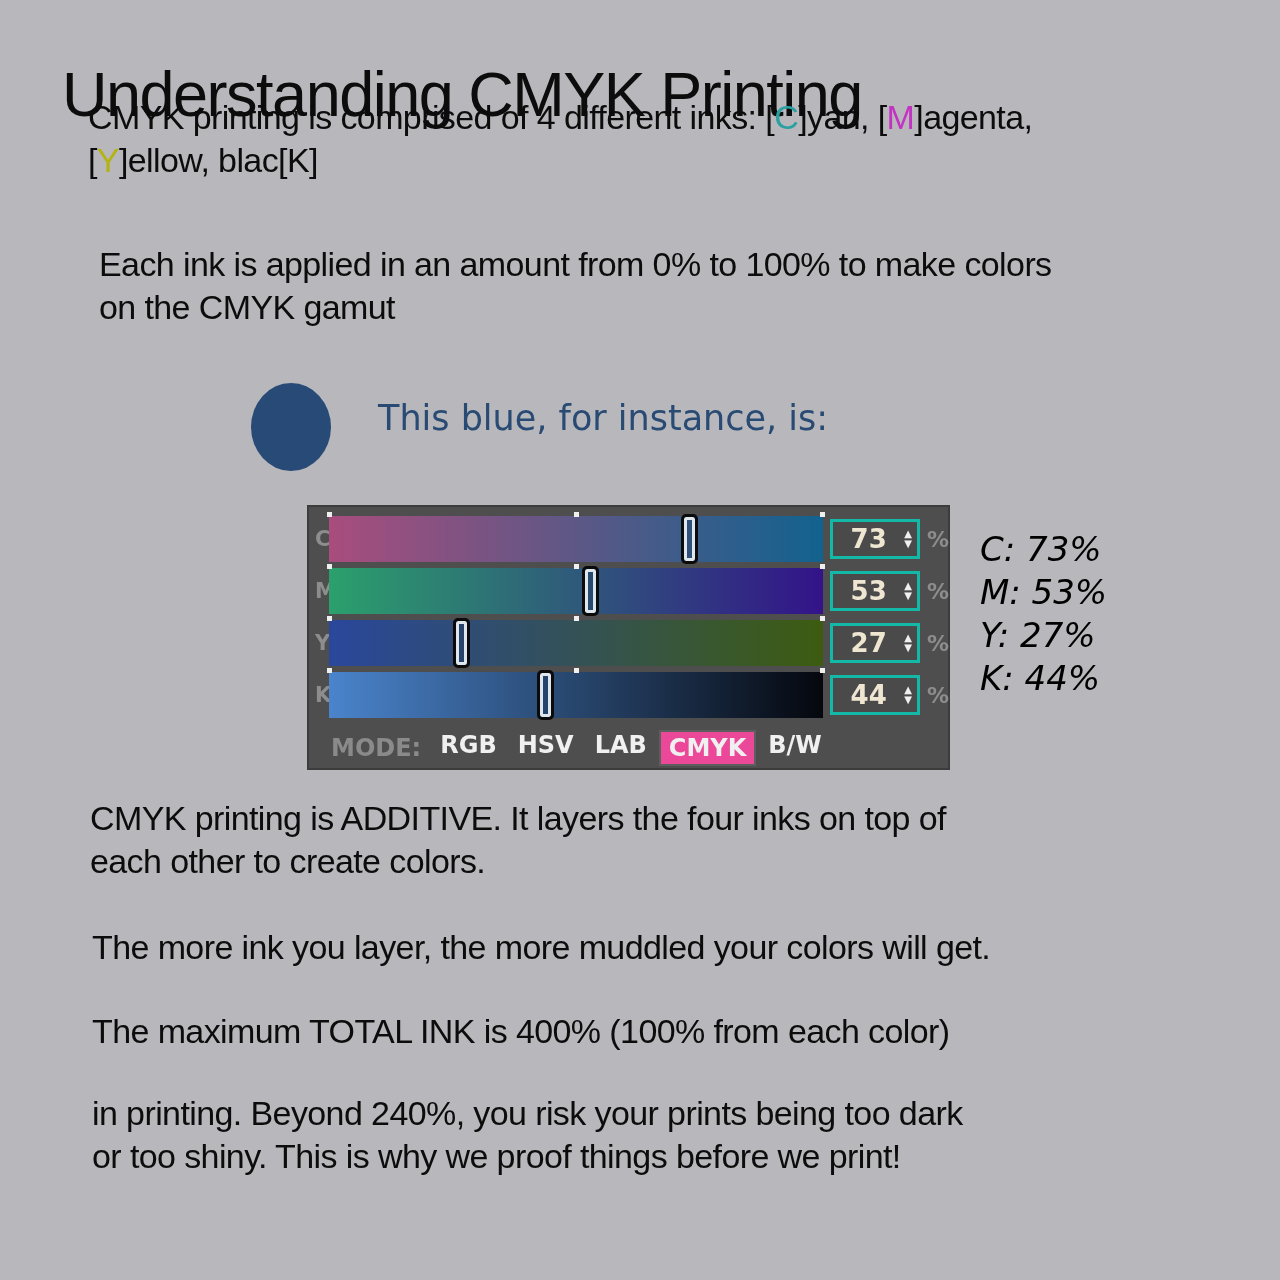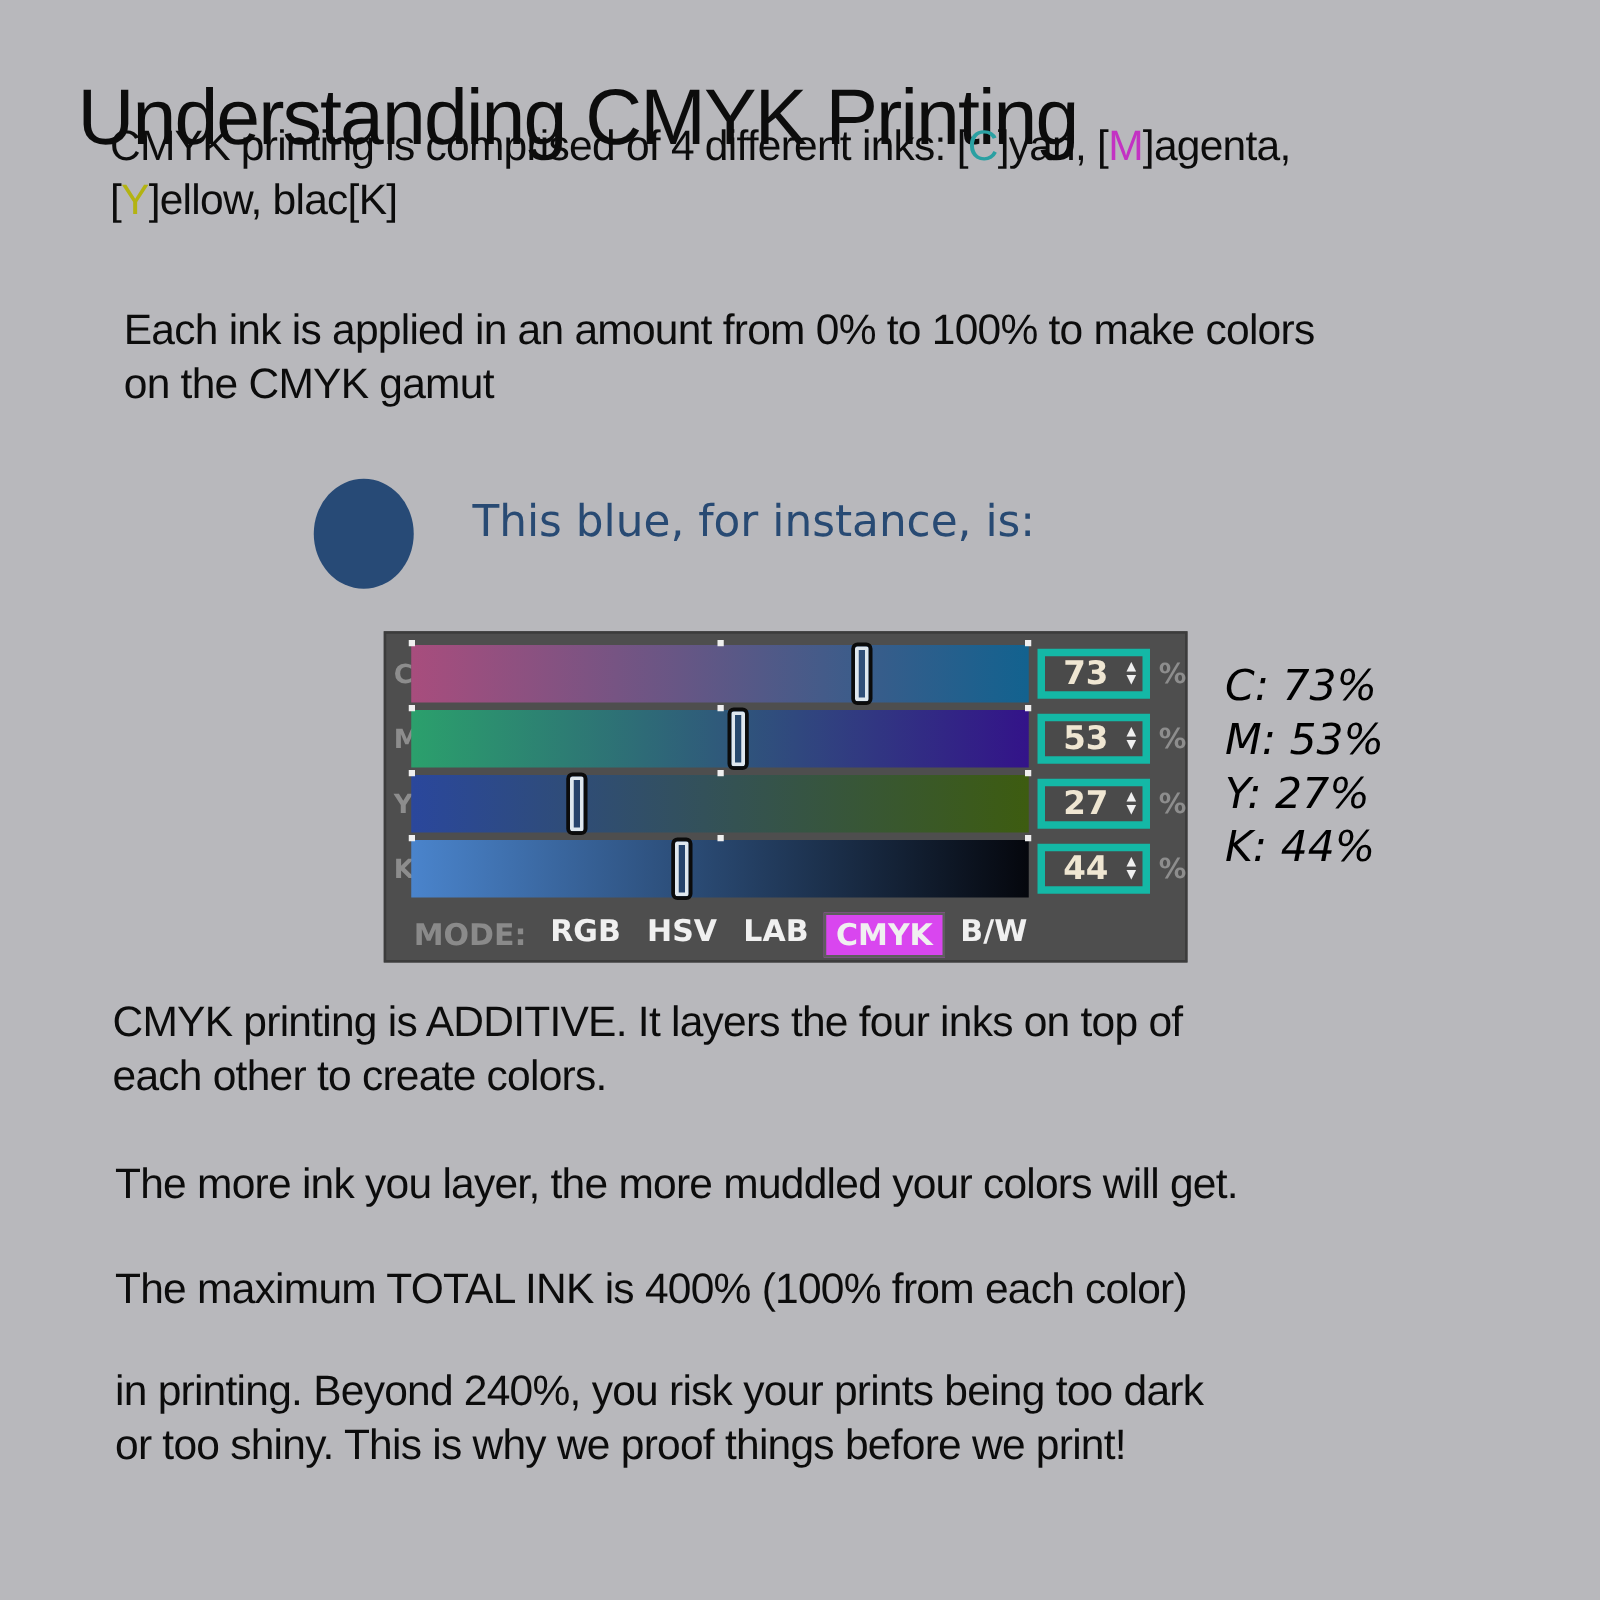--- a/index.html
+++ b/index.html
@@ -39,31 +39,31 @@
   .track-c{background:linear-gradient(to right,#a84d7d,#12628f);}
   .track-m{background:linear-gradient(to right,#2ba06c,#331389);}
   .track-y{background:linear-gradient(to right,#2a479c,#3d5c10);}
   .track-k{background:linear-gradient(to right,#4a84cc,#05070d);}
   .tick{position:absolute;top:-4px;width:5px;height:5px;background:#efefef;}
   .t0{left:-2px;}.t50{left:calc(50% - 2px);}.t100{right:-2px;}
   .handle{position:absolute;top:-2px;width:17px;height:50px;box-sizing:border-box;
           border:3px solid #0b0b0b;border-radius:5px;
           box-shadow:inset 0 0 0 3px #dfe7ee;background:rgba(20,40,70,.25);}
   .vbox{position:absolute;left:521px;top:3px;width:90px;height:40px;background:#4a4a4a;
-        border:6px solid #14b8a6;box-sizing:border-box;display:flex;align-items:center;}
+        border:3px solid #14b8a6;box-sizing:border-box;display:flex;align-items:center;}
   .vnum{flex:1;text-align:center;color:#efe6d2;font-size:26px;font-weight:bold;}
   .spin{display:flex;flex-direction:column;margin-right:5px;color:#f0f0f0;
         font-size:10px;line-height:10px;text-align:center;}
   .spin span{cursor:pointer;}
   .pct{position:absolute;left:618px;top:11px;color:#8d8d8d;font-weight:bold;font-size:22px;}
   .mode-row{position:absolute;left:22px;top:221px;display:flex;align-items:flex-end;gap:17px;
             font-weight:bold;font-size:24px;color:#f0f0f0;}
   .mode-label{color:#8a8a8a;}
   .mode{padding:3px 2px;}
-  .mode.selected{background:#d946ef;border:2px solid #5e5e5e;padding:2px 8px;margin:-4px -7px;}
+  .mode.selected{background:#ec4899;border:2px solid #5e5e5e;padding:2px 8px;margin:-4px -7px;}
 
   .readout{position:absolute;left:980px;top:528px;font-family:"DejaVu Sans",sans-serif;
            color:#000000;font-size:34px;line-height:43px;white-space:nowrap;font-style:italic;}
 </style>
 </head>
 <body>
 
 <div class="page">
 
   <h1 class="title">Understanding CMYK Printing</h1>

